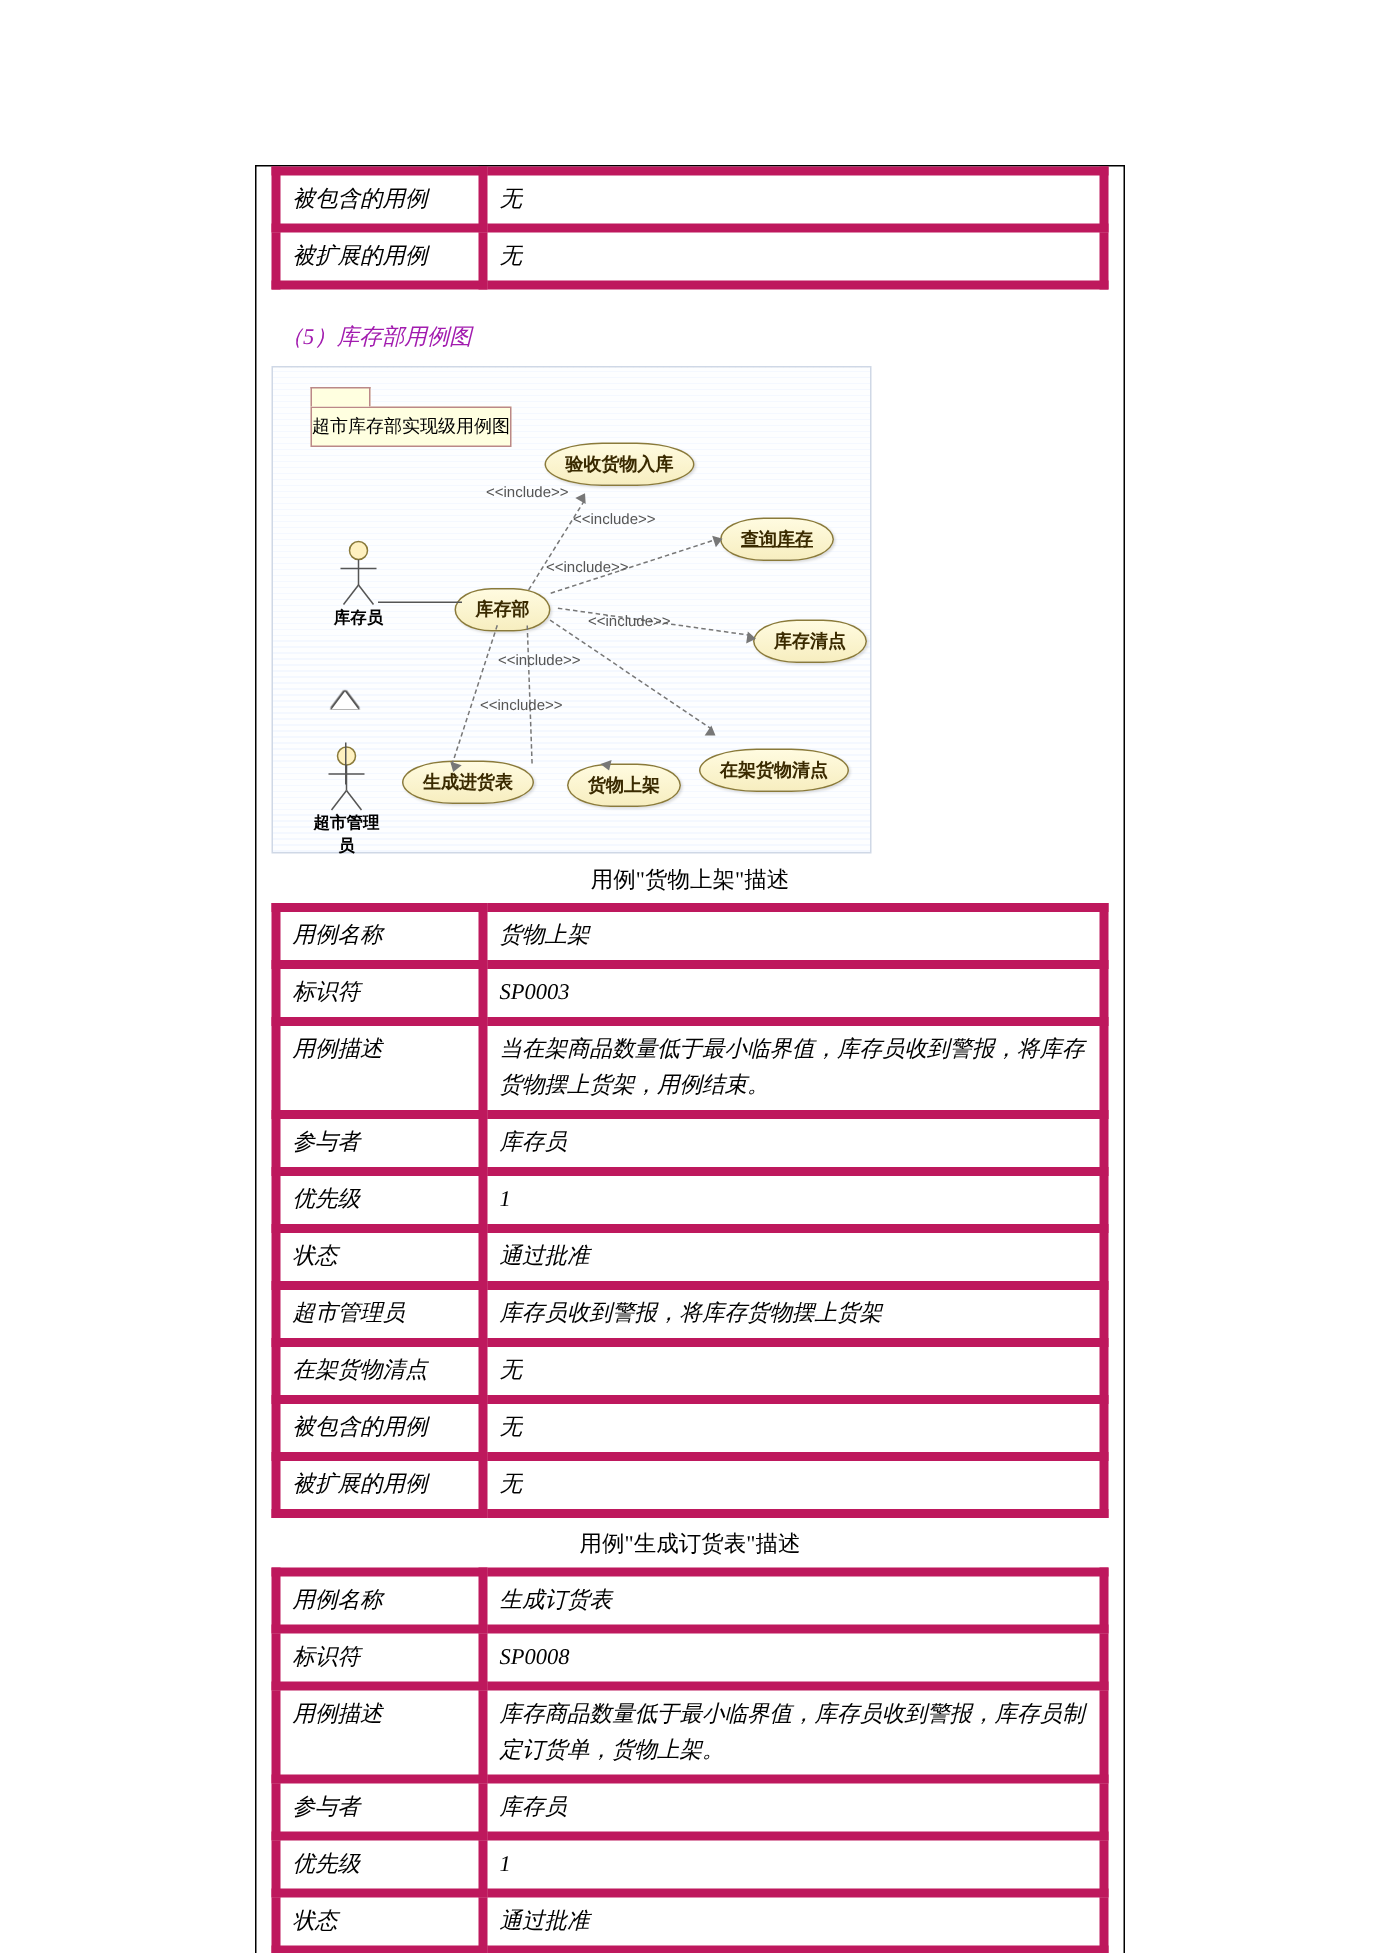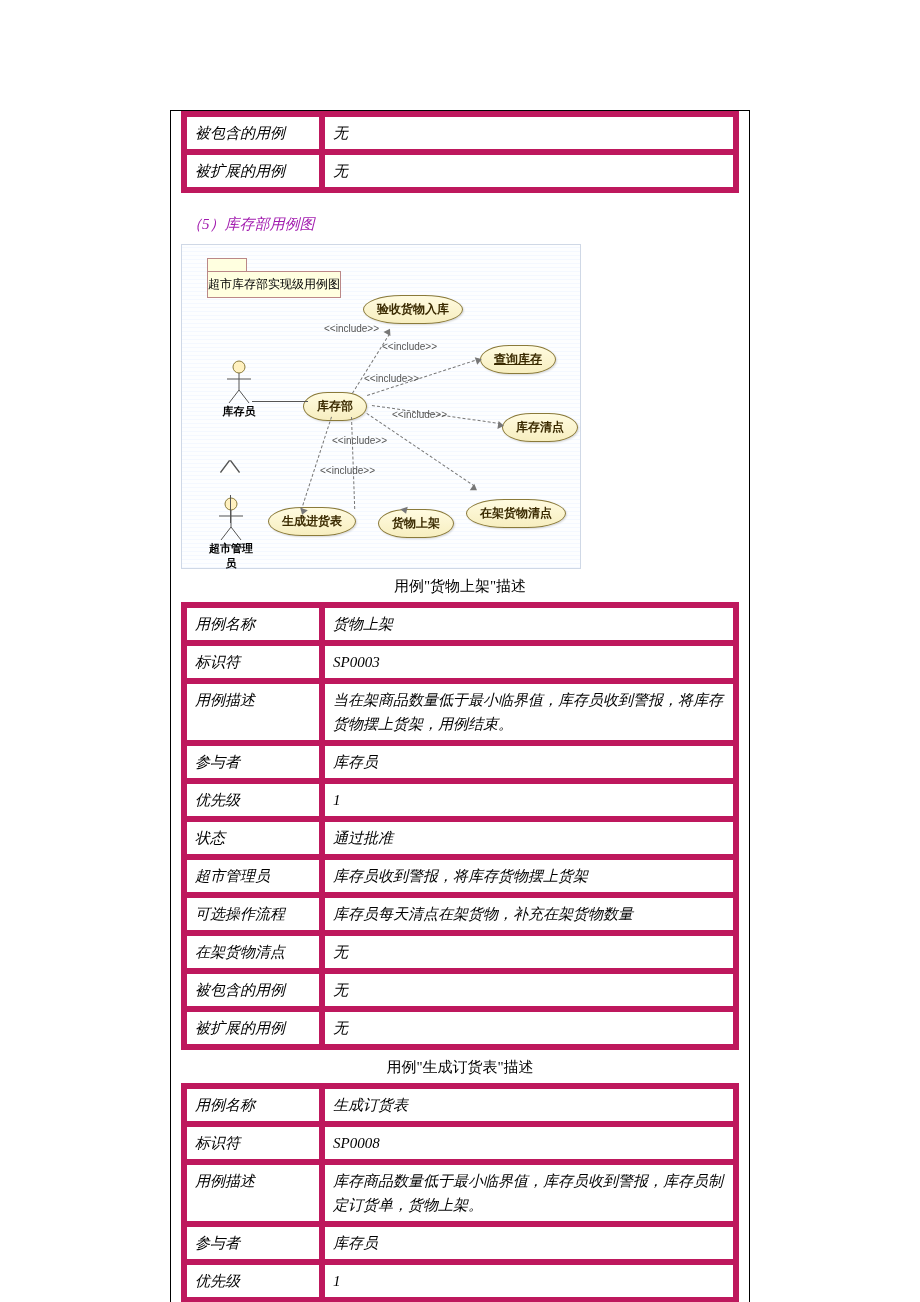--- a/index.html
+++ b/index.html
@@ -140,24 +140,20 @@
           </tr>
       <tr>
             <td class="label">状态</td>
             <td>通过批准</td>
           </tr>
       <tr>
             <td class="label">超市管理员</td>
             <td>库存员收到警报，将库存货物摆上货架</td>
           </tr>
       <tr>
-            <td class="label">可选操作流程</td>
-            <td>库存员每天清点在架货物，补充在架货物数量</td>
-          </tr>
-      <tr>
             <td class="label">在架货物清点</td>
             <td>无</td>
           </tr>
       <tr>
             <td class="label">被包含的用例</td>
             <td>无</td>
           </tr>
       <tr>
             <td class="label">被扩展的用例</td>
             <td>无</td>

